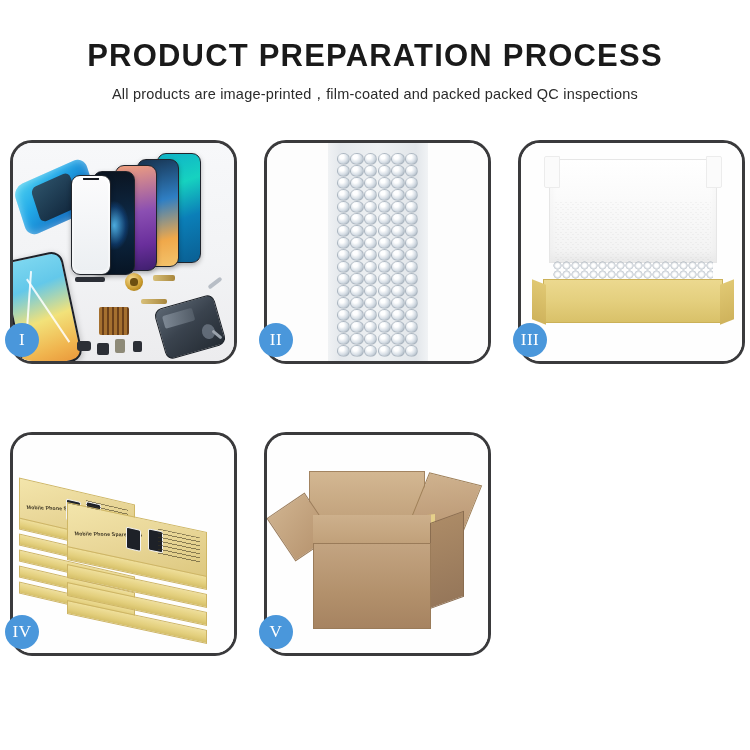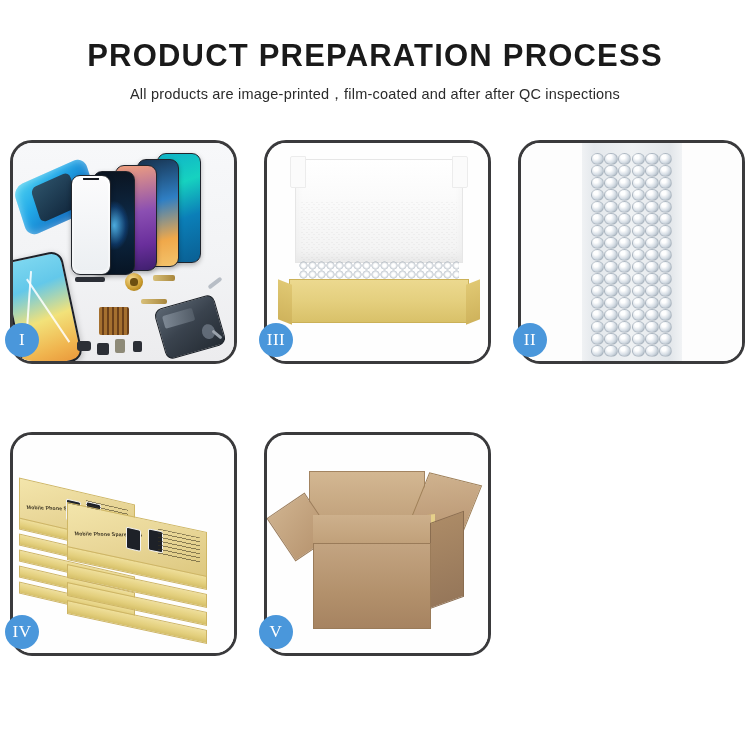--- a/index.html
+++ b/index.html
@@ -302,21 +302,21 @@
     transform: rotate(-16deg); border-radius:3px;
   }
 </style>
 </head>
 <body>
 
 <div class="page">
 
   <div class="header">
     <div class="title">PRODUCT PREPARATION PROCESS</div>
-    <div class="subtitle">All products are image-printed，film-coated and after after QC inspections</div>
+    <div class="subtitle">All products are image-printed，film-coated and packed packed QC inspections</div>
   </div>
 
   <div class="grid">
 
     <div class="panel p1">
       <div class="panel-inner">
         <div class="stage">
           <div class="blue-plate"></div>
           <div class="fan">
             <div class="ph ph1"></div>
@@ -340,144 +340,144 @@
             <div class="pt" style="left:58px;top:70px;width:9px;height:11px;"></div>
             <div class="chassis"></div>
             <div class="pt" style="left:136px;top:62px;width:12px;height:3px;background:#9aa2ab;transform:rotate(40deg);"></div>
             <div class="pt" style="left:132px;top:10px;width:16px;height:4px;background:#b8bec6;transform:rotate(-38deg);"></div>
           </div>
         </div>
       </div>
       <div class="badge">I</div>
     </div>
 
+    <div class="panel p2">
+      <div class="panel-inner">
+        <div class="bgwhite">
+          <div class="pouch">
+            <div class="bubbles" id="bubbles">
+                <div class="bub"></div>
+                <div class="bub"></div>
+                <div class="bub"></div>
+                <div class="bub"></div>
+                <div class="bub"></div>
+                <div class="bub"></div>
+                <div class="bub"></div>
+                <div class="bub"></div>
+                <div class="bub"></div>
+                <div class="bub"></div>
+                <div class="bub"></div>
+                <div class="bub"></div>
+                <div class="bub"></div>
+                <div class="bub"></div>
+                <div class="bub"></div>
+                <div class="bub"></div>
+                <div class="bub"></div>
+                <div class="bub"></div>
+                <div class="bub"></div>
+                <div class="bub"></div>
+                <div class="bub"></div>
+                <div class="bub"></div>
+                <div class="bub"></div>
+                <div class="bub"></div>
+                <div class="bub"></div>
+                <div class="bub"></div>
+                <div class="bub"></div>
+                <div class="bub"></div>
+                <div class="bub"></div>
+                <div class="bub"></div>
+                <div class="bub"></div>
+                <div class="bub"></div>
+                <div class="bub"></div>
+                <div class="bub"></div>
+                <div class="bub"></div>
+                <div class="bub"></div>
+                <div class="bub"></div>
+                <div class="bub"></div>
+                <div class="bub"></div>
+                <div class="bub"></div>
+                <div class="bub"></div>
+                <div class="bub"></div>
+                <div class="bub"></div>
+                <div class="bub"></div>
+                <div class="bub"></div>
+                <div class="bub"></div>
+                <div class="bub"></div>
+                <div class="bub"></div>
+                <div class="bub"></div>
+                <div class="bub"></div>
+                <div class="bub"></div>
+                <div class="bub"></div>
+                <div class="bub"></div>
+                <div class="bub"></div>
+                <div class="bub"></div>
+                <div class="bub"></div>
+                <div class="bub"></div>
+                <div class="bub"></div>
+                <div class="bub"></div>
+                <div class="bub"></div>
+                <div class="bub"></div>
+                <div class="bub"></div>
+                <div class="bub"></div>
+                <div class="bub"></div>
+                <div class="bub"></div>
+                <div class="bub"></div>
+                <div class="bub"></div>
+                <div class="bub"></div>
+                <div class="bub"></div>
+                <div class="bub"></div>
+                <div class="bub"></div>
+                <div class="bub"></div>
+                <div class="bub"></div>
+                <div class="bub"></div>
+                <div class="bub"></div>
+                <div class="bub"></div>
+                <div class="bub"></div>
+                <div class="bub"></div>
+                <div class="bub"></div>
+                <div class="bub"></div>
+                <div class="bub"></div>
+                <div class="bub"></div>
+                <div class="bub"></div>
+                <div class="bub"></div>
+                <div class="bub"></div>
+                <div class="bub"></div>
+                <div class="bub"></div>
+                <div class="bub"></div>
+                <div class="bub"></div>
+                <div class="bub"></div>
+                <div class="bub"></div>
+                <div class="bub"></div>
+                <div class="bub"></div>
+                <div class="bub"></div>
+                <div class="bub"></div>
+                <div class="bub"></div>
+                <div class="bub"></div>
+                <div class="bub"></div>
+                <div class="bub"></div>
+                <div class="bub"></div>
+                <div class="bub"></div>
+                <div class="bub"></div>
+              </div>
+          </div>
+        </div>
+      </div>
+      <div class="badge">II</div>
+    </div>
+
     <div class="panel p3">
       <div class="panel-inner">
         <div class="bgwhite">
           <div class="lid3"></div>
           <div class="foam3"></div>
           <div class="bubstrip3"></div>
           <div class="base3"></div>
         </div>
       </div>
       <div class="badge">III</div>
-    </div>
-
-    <div class="panel p2">
-      <div class="panel-inner">
-        <div class="bgwhite">
-          <div class="pouch">
-            <div class="bubbles" id="bubbles">
-                <div class="bub"></div>
-                <div class="bub"></div>
-                <div class="bub"></div>
-                <div class="bub"></div>
-                <div class="bub"></div>
-                <div class="bub"></div>
-                <div class="bub"></div>
-                <div class="bub"></div>
-                <div class="bub"></div>
-                <div class="bub"></div>
-                <div class="bub"></div>
-                <div class="bub"></div>
-                <div class="bub"></div>
-                <div class="bub"></div>
-                <div class="bub"></div>
-                <div class="bub"></div>
-                <div class="bub"></div>
-                <div class="bub"></div>
-                <div class="bub"></div>
-                <div class="bub"></div>
-                <div class="bub"></div>
-                <div class="bub"></div>
-                <div class="bub"></div>
-                <div class="bub"></div>
-                <div class="bub"></div>
-                <div class="bub"></div>
-                <div class="bub"></div>
-                <div class="bub"></div>
-                <div class="bub"></div>
-                <div class="bub"></div>
-                <div class="bub"></div>
-                <div class="bub"></div>
-                <div class="bub"></div>
-                <div class="bub"></div>
-                <div class="bub"></div>
-                <div class="bub"></div>
-                <div class="bub"></div>
-                <div class="bub"></div>
-                <div class="bub"></div>
-                <div class="bub"></div>
-                <div class="bub"></div>
-                <div class="bub"></div>
-                <div class="bub"></div>
-                <div class="bub"></div>
-                <div class="bub"></div>
-                <div class="bub"></div>
-                <div class="bub"></div>
-                <div class="bub"></div>
-                <div class="bub"></div>
-                <div class="bub"></div>
-                <div class="bub"></div>
-                <div class="bub"></div>
-                <div class="bub"></div>
-                <div class="bub"></div>
-                <div class="bub"></div>
-                <div class="bub"></div>
-                <div class="bub"></div>
-                <div class="bub"></div>
-                <div class="bub"></div>
-                <div class="bub"></div>
-                <div class="bub"></div>
-                <div class="bub"></div>
-                <div class="bub"></div>
-                <div class="bub"></div>
-                <div class="bub"></div>
-                <div class="bub"></div>
-                <div class="bub"></div>
-                <div class="bub"></div>
-                <div class="bub"></div>
-                <div class="bub"></div>
-                <div class="bub"></div>
-                <div class="bub"></div>
-                <div class="bub"></div>
-                <div class="bub"></div>
-                <div class="bub"></div>
-                <div class="bub"></div>
-                <div class="bub"></div>
-                <div class="bub"></div>
-                <div class="bub"></div>
-                <div class="bub"></div>
-                <div class="bub"></div>
-                <div class="bub"></div>
-                <div class="bub"></div>
-                <div class="bub"></div>
-                <div class="bub"></div>
-                <div class="bub"></div>
-                <div class="bub"></div>
-                <div class="bub"></div>
-                <div class="bub"></div>
-                <div class="bub"></div>
-                <div class="bub"></div>
-                <div class="bub"></div>
-                <div class="bub"></div>
-                <div class="bub"></div>
-                <div class="bub"></div>
-                <div class="bub"></div>
-                <div class="bub"></div>
-                <div class="bub"></div>
-                <div class="bub"></div>
-                <div class="bub"></div>
-                <div class="bub"></div>
-                <div class="bub"></div>
-              </div>
-          </div>
-        </div>
-      </div>
-      <div class="badge">II</div>
     </div>
 
     <div class="panel p4">
       <div class="panel-inner">
         <div class="bgwhite">
           <div class="stack">
 
             <div class="slid" style="left:4px;top:48px;width:116px;height:42px;transform:skewY(13deg);">
               <span class="lbl">Mobile Phone Spare Parts</span>
               <span class="thumb" style="left:46px;top:9px;"></span>

